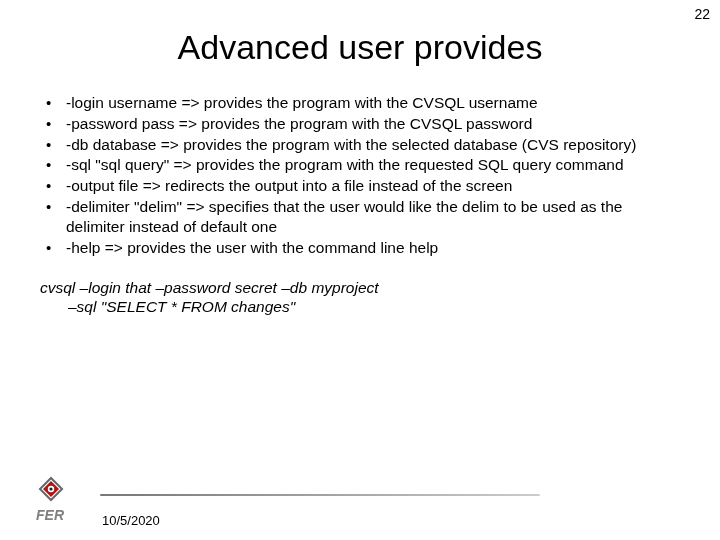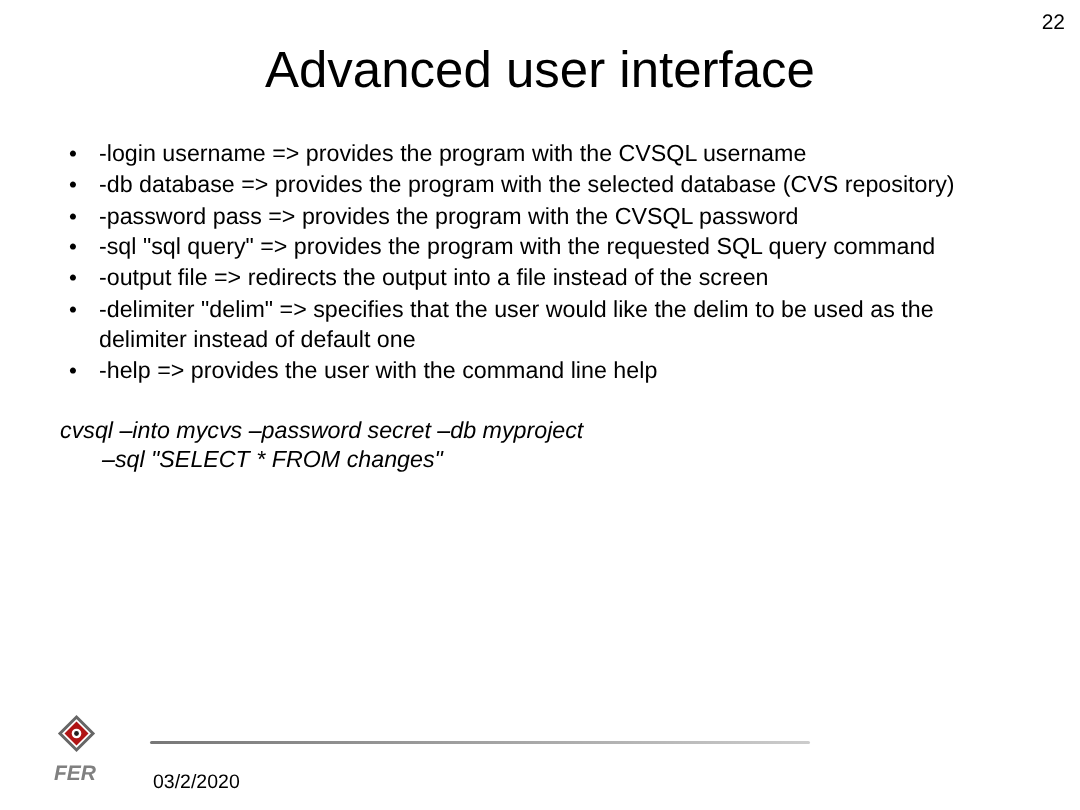--- a/index.html
+++ b/index.html
@@ -107,49 +107,49 @@
     font-style: italic;
     fill: #808080;
     font-family: Arial, sans-serif;
   }
 </style>
 </head>
 <body>
 
 <div class="page-number">22</div>
 
-<div class="title">Advanced user interface</div>
+<div class="title">Advanced user provides</div>
 
 <div class="bullets">
   <ul>
     <li>-login username =&gt; provides the program with the CVSQL username</li>
+    <li>-password pass =&gt; provides the program with the CVSQL password</li>
     <li>-db database =&gt; provides the program with the selected database (CVS repository)</li>
-    <li>-password pass =&gt; provides the program with the CVSQL password</li>
     <li>-sql "sql query" =&gt; provides the program with the requested SQL query command</li>
     <li>-output file =&gt; redirects the output into a file instead of the screen</li>
     <li>-delimiter "delim" =&gt; specifies that the user would like the delim to be used as the delimiter instead of default one</li>
     <li>-help =&gt; provides the user with the command line help</li>
   </ul>
 </div>
 
 <div class="example">
-  <div>cvsql –into mycvs –password secret –db myproject</div>
+  <div>cvsql –login that –password secret –db myproject</div>
   <div class="line2">–sql "SELECT * FROM changes"</div>
 </div>
 
 <div class="footer">
   <div class="logo-left">
     <svg width="60" height="48" viewBox="0 0 60 48">
       <g transform="translate(6,2)">
         <polygon points="11,0 22,11 11,22 0,11" fill="none" stroke="#666" stroke-width="2"></polygon>
         <polygon points="11,3 19,11 11,19 3,11" fill="#b01515"></polygon>
         <circle cx="11" cy="11" r="3.2" fill="#fff"></circle>
         <circle cx="11" cy="11" r="1.6" fill="#222"></circle>
       </g>
       <text x="2" y="44" class="fer-text">FER</text>
     </svg>
   </div>
 
   <div class="hr-line"></div>
 
-  <div class="date">03/2/2020</div>
+  <div class="date">10/5/2020</div>
 
 </div>
 
 </body></html>

